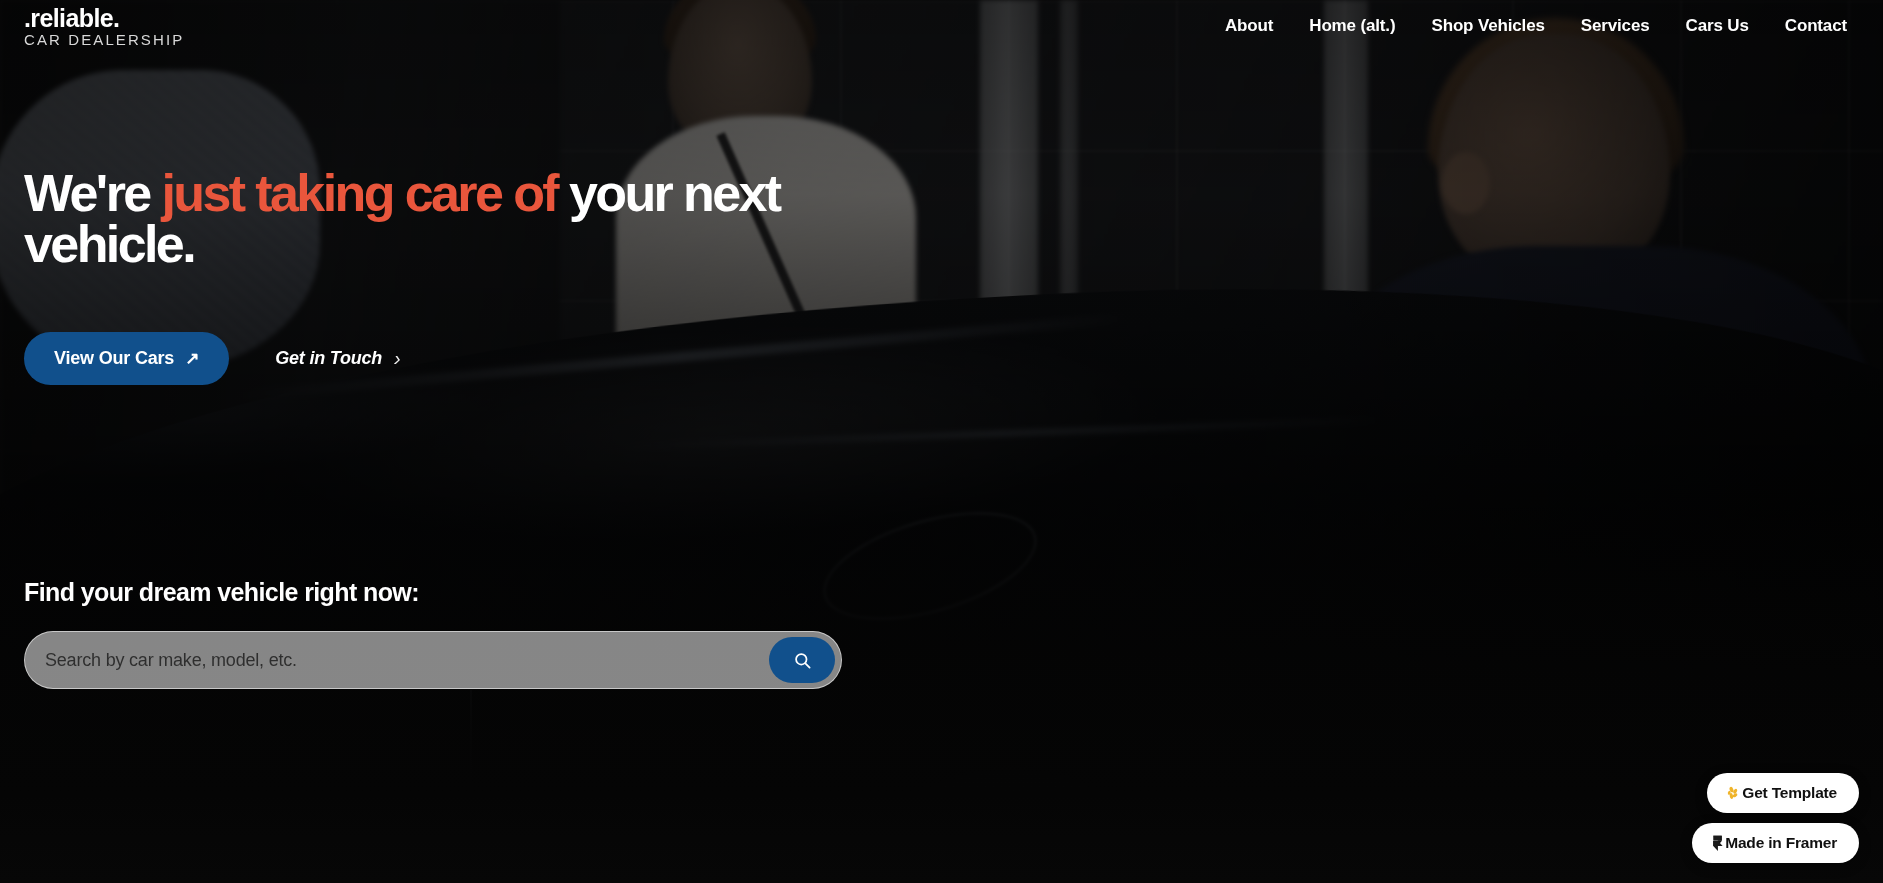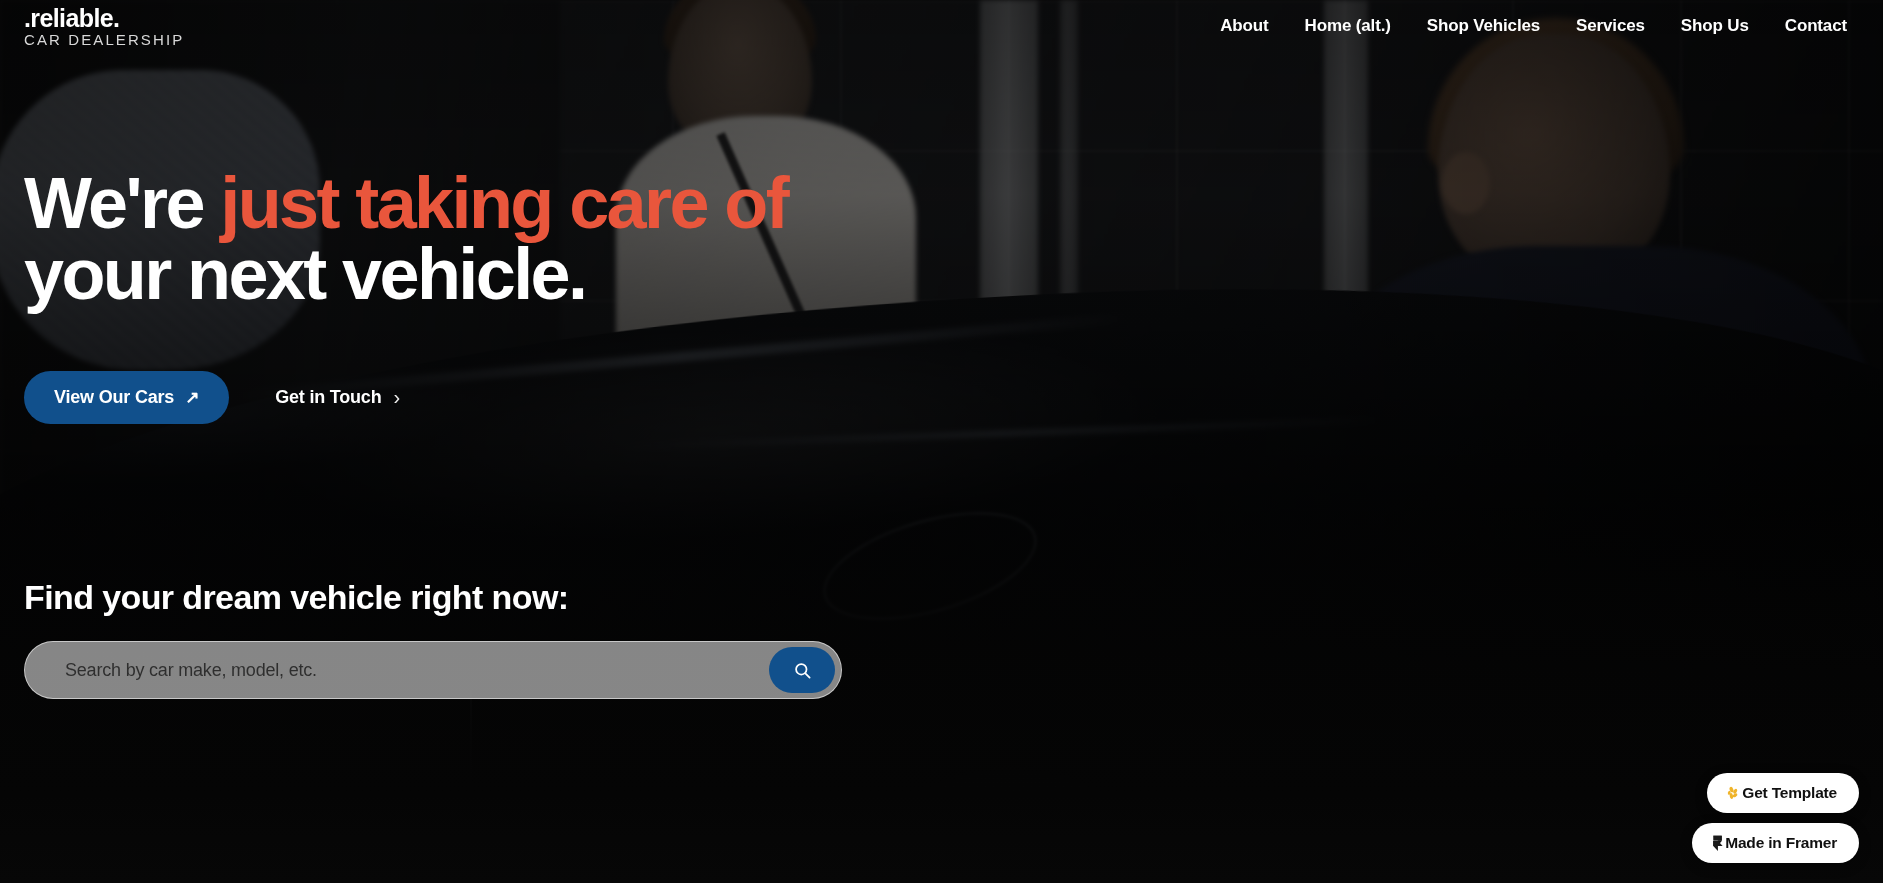--- a/index.html
+++ b/index.html
@@ -189,58 +189,58 @@
   }
   .nav { display:flex; align-items:center; gap:36px; padding-right:12px; }
   .nav-item {
     color:#fff; font-size:17px; font-weight:600; letter-spacing:-.15px;
     cursor:pointer; white-space:nowrap;
   }
 
   
   .hero { position:absolute; left:24px; top:168px; z-index:30; }
   .headline {
-    font-size:72px; font-weight:700; line-height:.98; letter-spacing:-2.6px;
+    font-size:52px; font-weight:700; line-height:.98; letter-spacing:-2.6px;
     color:#ffffff; max-width:900px;
   }
   .headline .accent { color:#e9563c; }
 
   .cta-row {
     display:flex; align-items:center; gap:46px; margin-top:62px;
   }
   .btn-primary {
     display:inline-flex; align-items:center; gap:11px;
     background:#11508c; color:#fff;
     font-size:18px; font-weight:700; letter-spacing:-.2px;
     padding:16px 30px; border:none; border-radius:999px; cursor:pointer;
   }
   .btn-primary .arrow { font-size:17px; font-weight:600; display:inline-block; }
   .btn-link {
     display:inline-flex; align-items:center; gap:12px;
     background:transparent; border:none; cursor:pointer;
-    color:#fff; font-size:18px; font-weight:700; letter-spacing:-.2px;
+    color:#fff; font-size:18px; font-weight:700; letter-spacing:-.2px;font-style:italic;
   }
   .btn-link .chev { font-size:20px; font-weight:400; opacity:.95; }
 
   
   .search-block { position:absolute; left:24px; top:578px; z-index:30; width:820px; }
   .search-title {
-    color:#fff; font-size:34px; font-weight:700; letter-spacing:-.6px; margin-bottom:24px;
+    color:#fff; font-size:25px; font-weight:700; letter-spacing:-.6px; margin-bottom:24px;
   }
   .search-bar {
     position:relative; display:flex; align-items:center;
     width:818px; height:58px;
     background:rgba(168,168,168,.80);
     border:1px solid rgba(255,255,255,.55);
     border-radius:999px; padding:0 6px 0 20px;
   }
   .search-input {
     flex:1; height:100%; background:transparent; border:none; outline:none;
     color:#a3a3a3; font-family:"Liberation Sans", sans-serif;
-    font-size:18px; letter-spacing:-.2px;margin-left:20px;
+    font-size:18px; letter-spacing:-.2px;
   }
   .search-input::placeholder { color:#1b1b1b; opacity:.82; }
   .search-go {
     width:66px; height:46px; flex:0 0 auto;
     background:#11508c; border:none; border-radius:999px; cursor:pointer;
     display:flex; align-items:center; justify-content:center;
   }
   .search-go svg { display:block; }
 
   
@@ -303,21 +303,21 @@
   <header class="header">
     <div class="brand">
       <span class="brand-name">.reliable.</span>
       <span class="brand-sub">CAR DEALERSHIP</span>
     </div>
     <nav class="nav">
       <a class="nav-item">About</a>
       <a class="nav-item">Home (alt.)</a>
       <a class="nav-item">Shop Vehicles</a>
       <a class="nav-item">Services</a>
-      <a class="nav-item">Shop Us</a>
+      <a class="nav-item">Cars Us</a>
       <a class="nav-item">Contact</a>
     </nav>
   </header>
 
   <section class="hero">
     <h1 class="headline"><span>We're </span><span class="accent">just taking care of</span><span> your next vehicle.</span></h1>
 
     <div class="cta-row">
       <button class="btn-primary">
         <span>View Our Cars</span>

